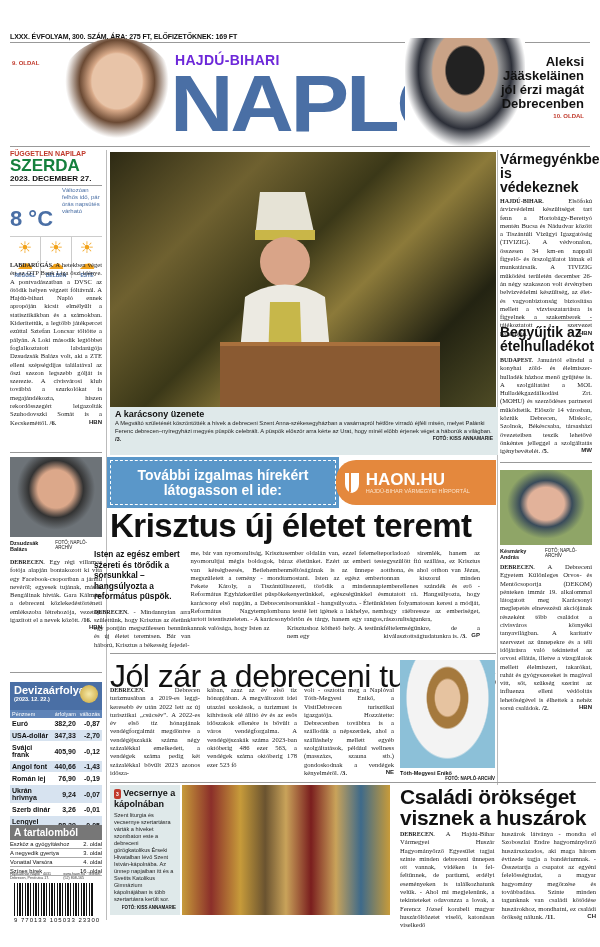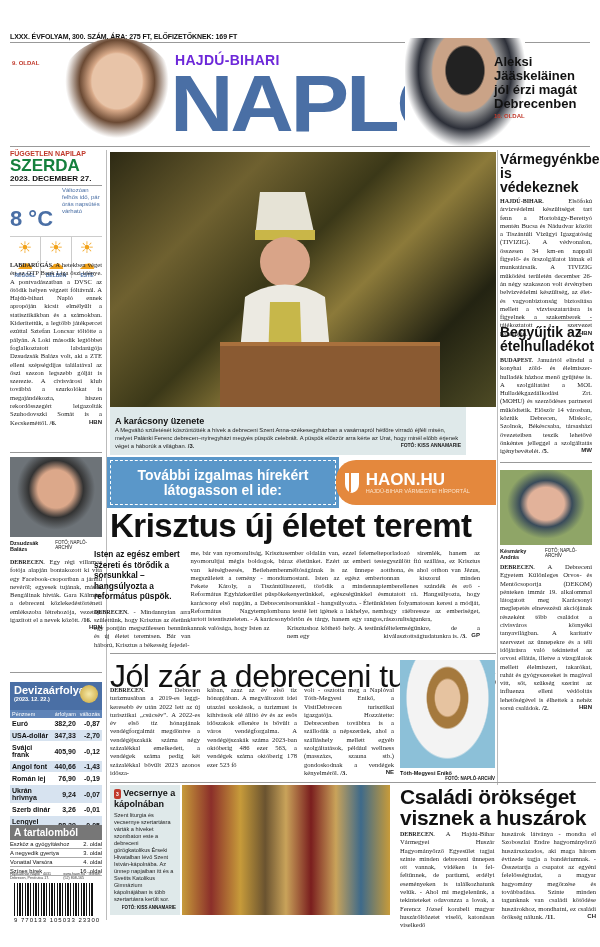--- a/index.html
+++ b/index.html
@@ -1,21 +1,21 @@
 <!DOCTYPE html>
 <html><head>
 <meta charset="utf-8">
 <style>
 *{box-sizing:border-box;margin:0;padding:0}
 body{width:600px;height:947px;background:#fff;font-family:"Liberation Serif",serif;color:#111;position:relative;overflow:hidden}
 .abs{position:absolute}
 .topline{left:10px;top:33px;font:bold 7px "Liberation Sans",sans-serif;letter-spacing:-.1px}
 .hr{position:absolute;height:1px;background:#999}
 .teaser-l{left:12px;top:58px;font:12px/12px "Liberation Sans",sans-serif;color:#222;width:60px}
-.teaser-r{right:16px;top:55px;width:90px;font:bold 13px/14px "Liberation Sans",sans-serif;color:#111}
+.teaser-r{right:16px;top:55px;width:90px;text-align:right;font:bold 13px/14px "Liberation Sans",sans-serif;color:#111}
 .page-ref{color:#c0392b;font:bold 6px "Liberation Sans",sans-serif;display:block;margin-top:2px}
 .photo-l{left:58px;top:38px;width:118px;height:108px;background:radial-gradient(ellipse at 50% 40%,#e8c4a8 0 30%,#d8a988 32%,#6b4a34 45%,#fff 62%);border-radius:50% 50% 0 0}
 .photo-r{left:405px;top:38px;width:120px;height:108px;background:radial-gradient(ellipse at 50% 30%,#222 0 22%,#caa387 24% 38%,#999 40%,#2c2f38 55%,#fff 72%)}
 .mast-small{left:175px;top:52px;font:bold 14px "Liberation Sans",sans-serif;color:#6d28d9;letter-spacing:.3px}
 .mast{left:170px;top:64px;font:bold 80px/80px "Liberation Sans",sans-serif;color:#4a6fa5;letter-spacing:-3px;transform:scaleX(1.1);transform-origin:left}
 .date-box{left:10px;top:150px;width:92px}
 .indep{font:bold 7px "Liberation Sans",sans-serif;color:#c0392b}
 .day{font:bold 17px/17px "Liberation Sans",sans-serif;color:#15803d}
 .date{font:bold 8px "Liberation Sans",sans-serif;border-bottom:1px solid #999;padding-bottom:2px}
 .temp{font:bold 22px "Liberation Sans",sans-serif;color:#4a6fa5;display:inline-block;margin-top:20px}
@@ -26,21 +26,21 @@
 .wx-ic{font-size:16px;color:#f1a21b;line-height:16px}
 .wx-lbl{font:bold 5px "Liberation Sans",sans-serif;color:#4a6fa5}
 .h-side{font:bold 14px/14px "Liberation Sans",sans-serif;color:#111}
 .body-s{font:6.6px/8.3px "Liberation Serif",serif;text-align:justify;color:#222}
 .dateline{font-variant:small-caps;font-size:6px;font-weight:bold}
 .sig{float:right;font:bold 6px "Liberation Sans",sans-serif}
 .col-l{left:10px;width:92px}
 .vline{position:absolute;width:1px;background:#bbb}
 .main-photo{left:110px;top:152px;width:386px;height:255px;background:linear-gradient(135deg,#2d2a14 0%,#6f6130 25%,#3b3818 45%,#8c7a3a 60%,#232312 80%,#4e4b25 100%)}
 .bishop{position:absolute;left:120px;top:40px;width:110px;height:215px}
-.caption-box{left:110px;top:407px;width:356px;height:48px;background:#dfe9ea;padding:9px 5px}
+.caption-box{left:110px;top:407px;width:388px;height:48px;background:#dfe9ea;padding:2px 5px}
 .cap-title{font:bold 9px "Liberation Sans",sans-serif}
 .cap-text{font:5.8px/8px "Liberation Sans",sans-serif;color:#222}
 .cap-credit{font:bold 5px "Liberation Sans",sans-serif;float:right}
 .ad{left:110px;top:460px;width:386px;height:45px;display:flex}
 .ad-l{flex:1.55;background:#5a97c9;color:#fff;font:bold 14px/15px "Liberation Sans",sans-serif;text-align:center;padding-top:7px;border:1px dashed #fff;outline:3px solid #5a97c9}
 .ad-r{flex:1;background:#e4883d;color:#fff;padding:5px 8px;border-radius:20px 0 0 20px;display:flex;align-items:center;gap:6px}
 .haon{font:bold 17px/17px "Liberation Sans",sans-serif}
 .haon-sub{font:5.5px/7px "Liberation Sans",sans-serif;color:#fbe1c8}
 .headline-main{left:110px;top:508px;font:bold 33px/36px "Liberation Sans",sans-serif;letter-spacing:-.5px;white-space:nowrap}
 .cols4{left:94px;top:549px;width:386px;display:grid;grid-template-columns:repeat(4,1fr);}

